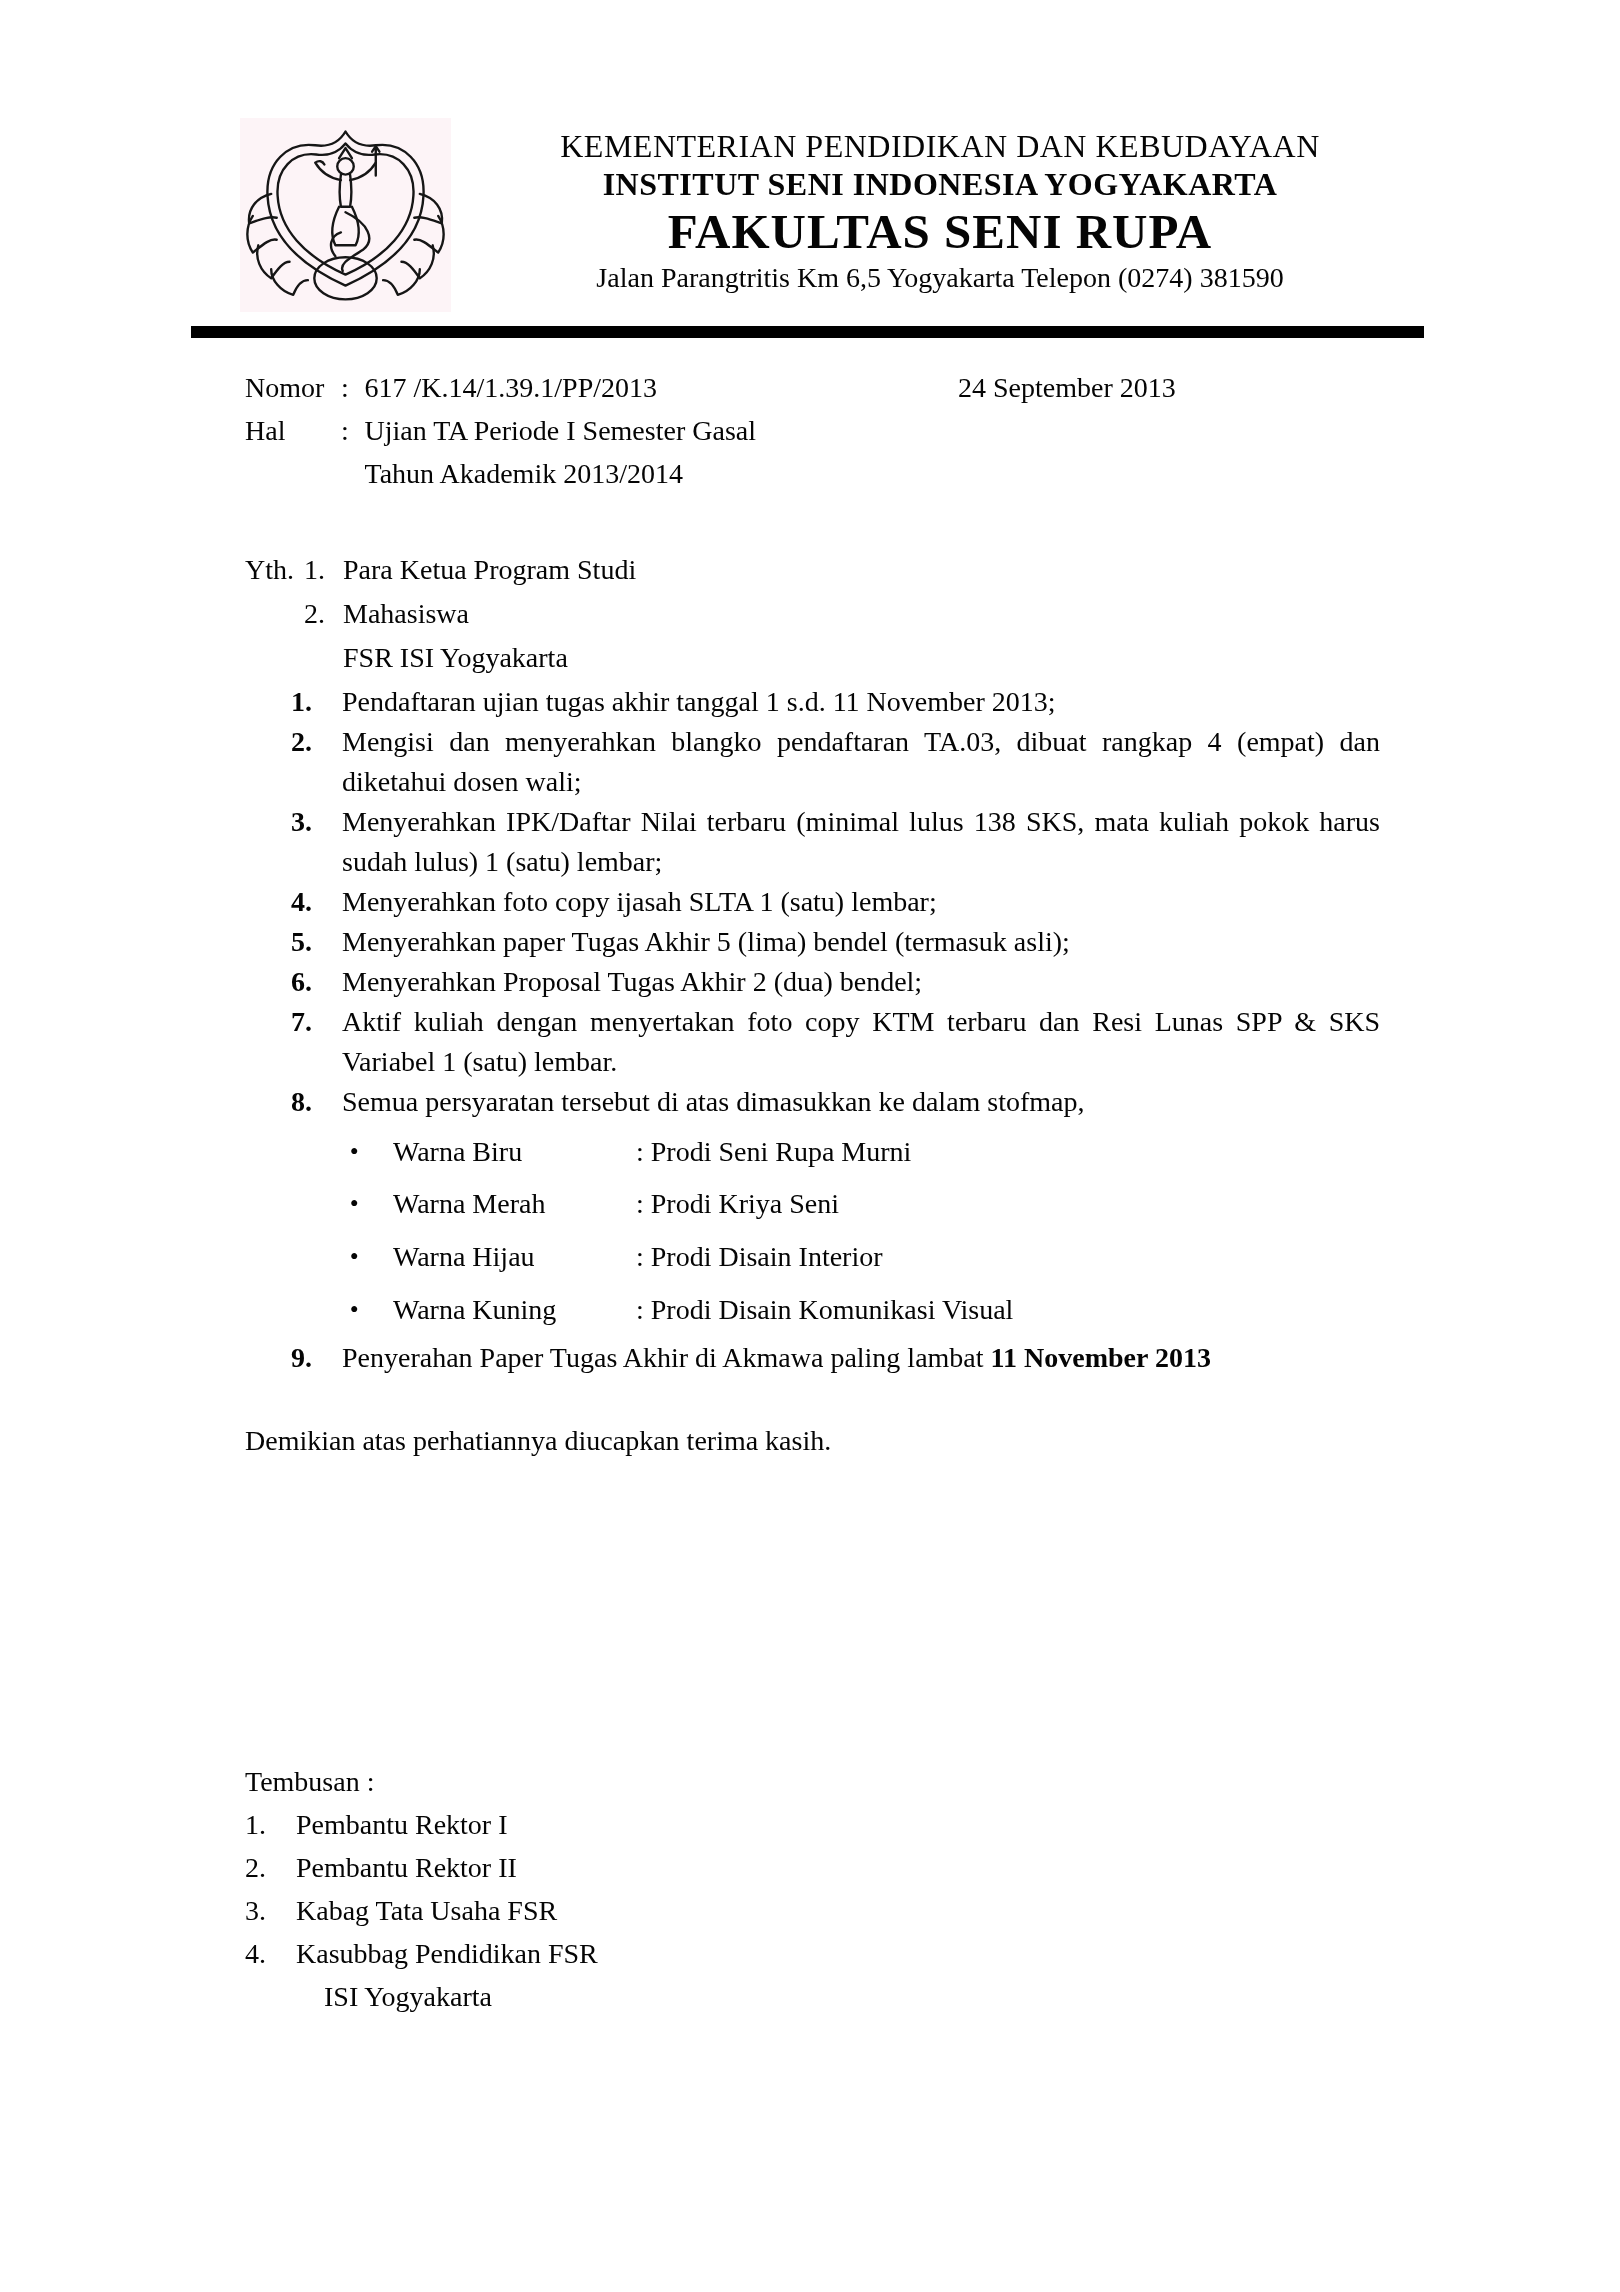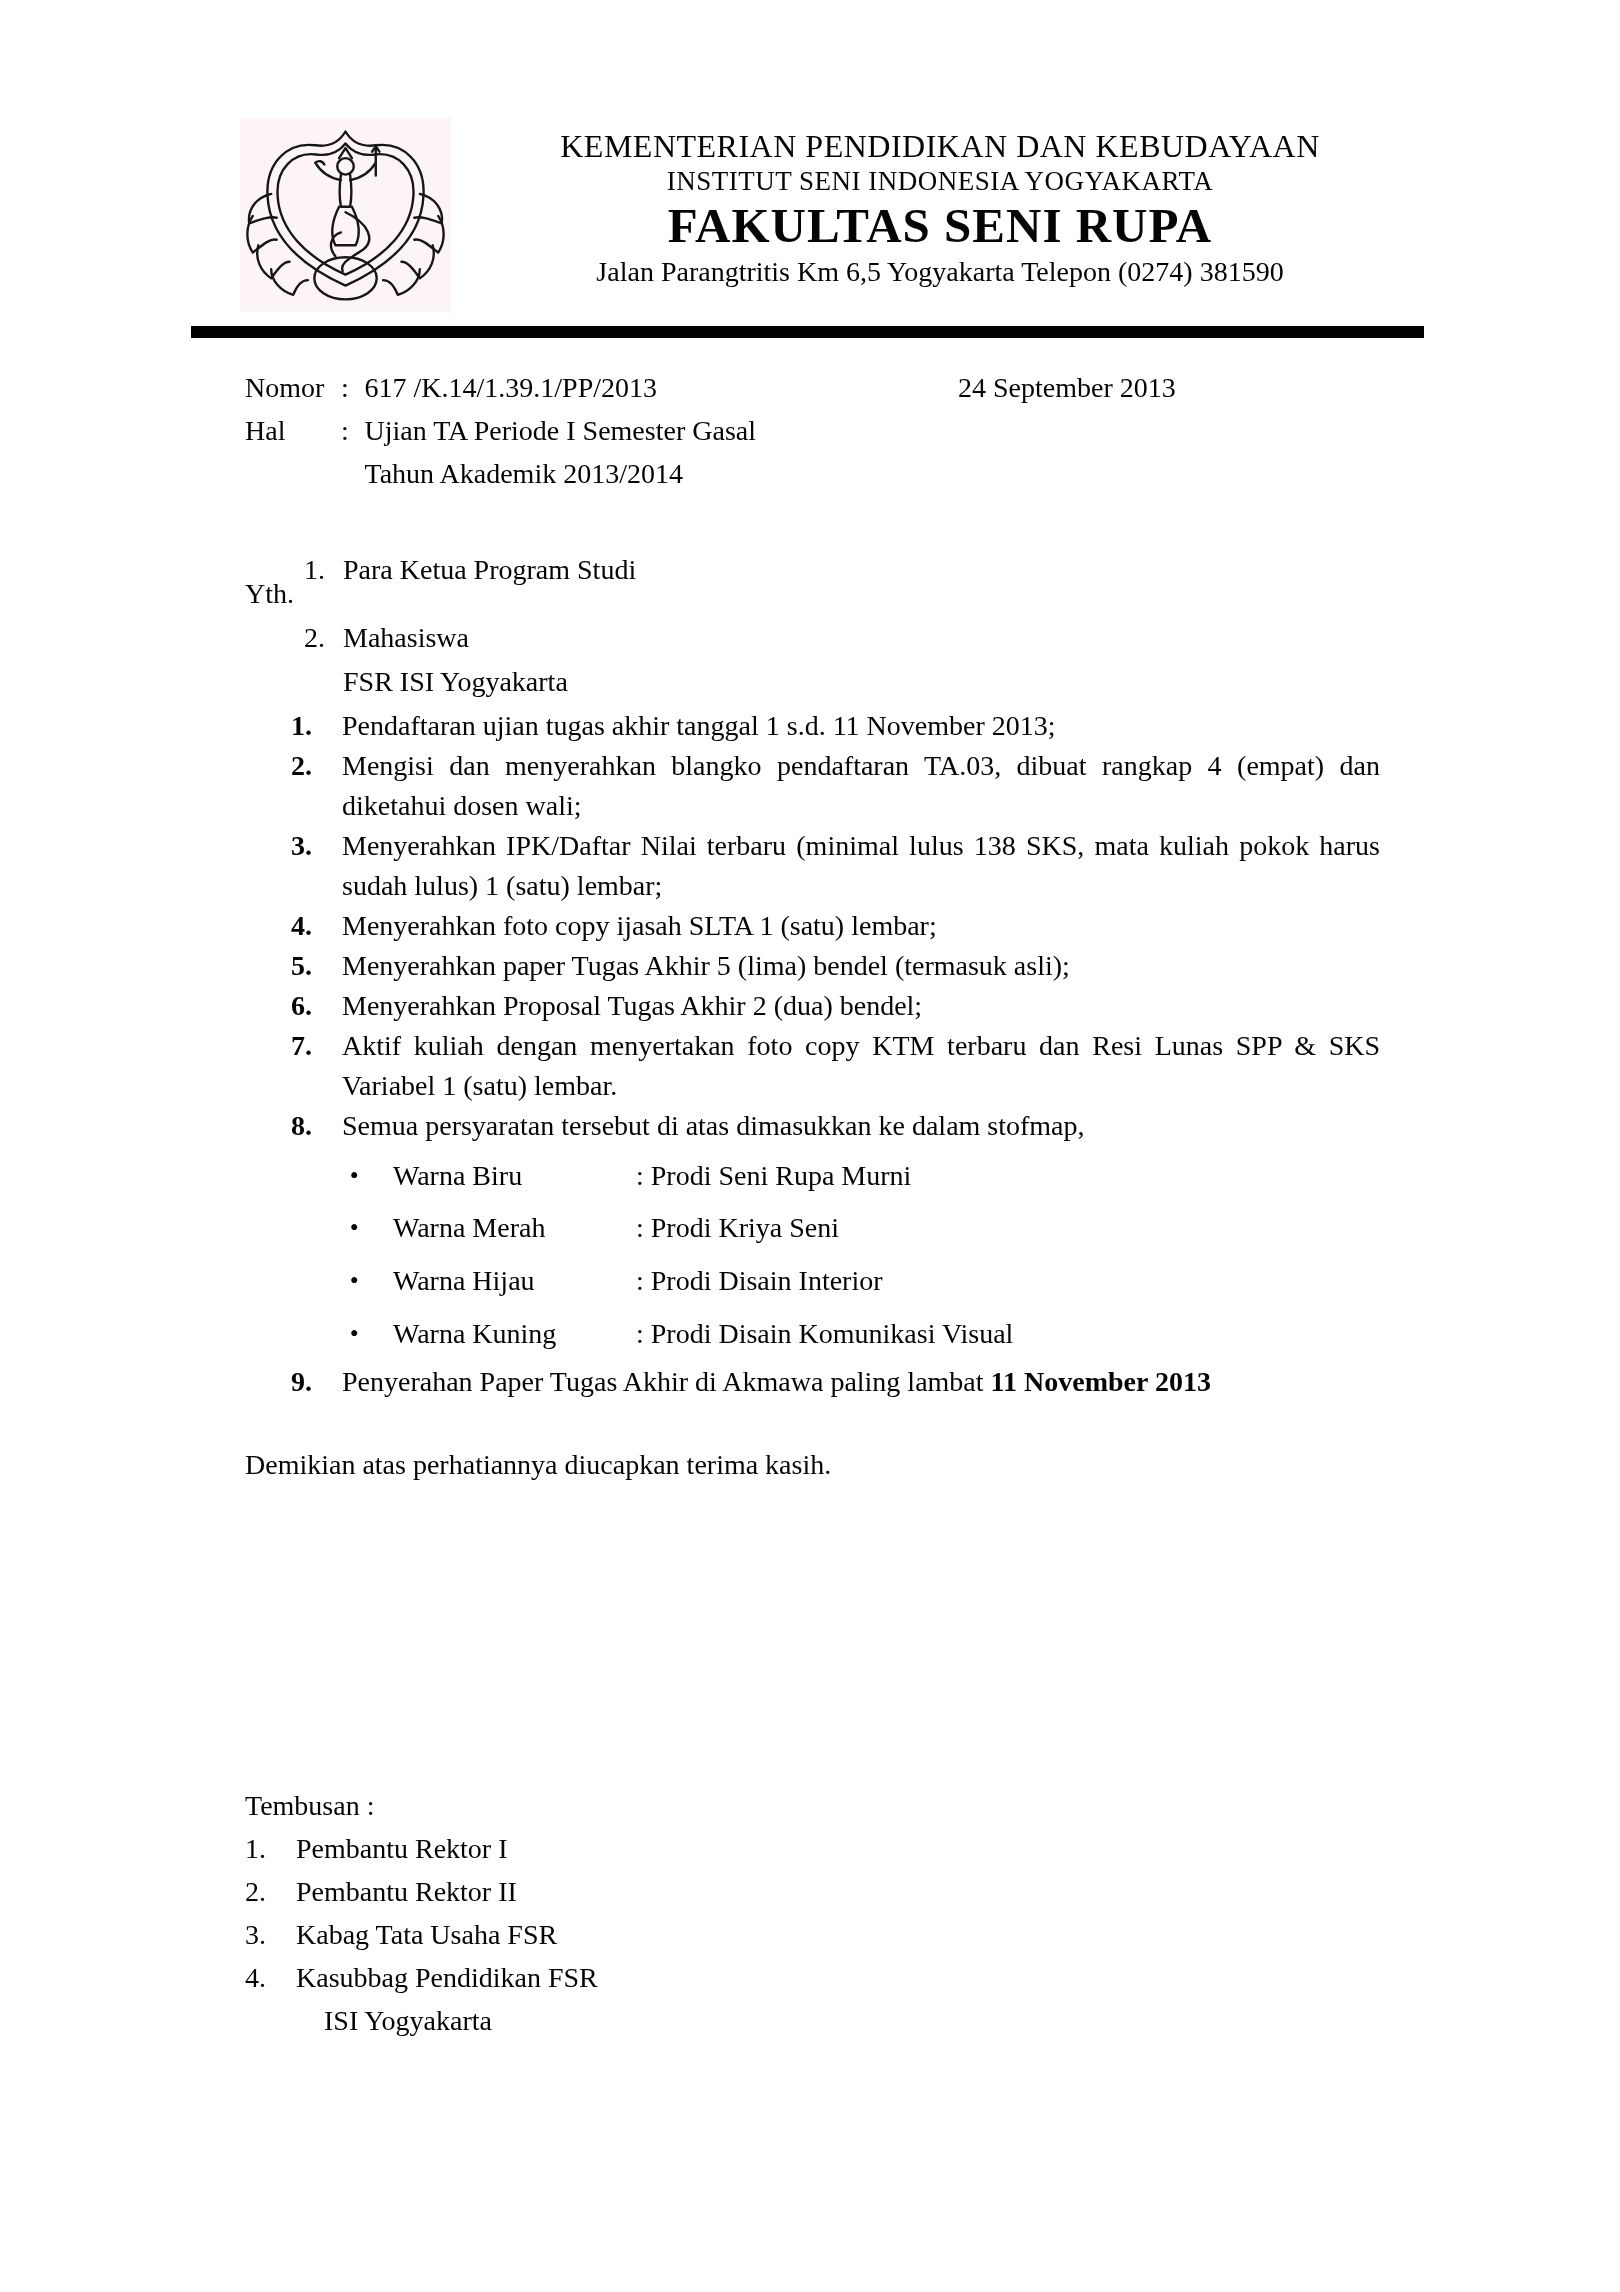--- a/index.html
+++ b/index.html
@@ -13,36 +13,36 @@
     box-sizing: border-box;
     padding-top: 118px;
     overflow: hidden;
   }
   
   .header { display: flex; align-items: flex-start; padding: 0 191px 0 240px; }
   .logo-box { width: 211px; height: 194px; flex: 0 0 auto; background: #fdf4f7; }
   .logo-box svg { width: 100%; height: 100%; }
   .header-text { flex: 1; text-align: center; padding-top: 9.8px; line-height: 1.18; }
   .h-ministry  { font-size: 32px; letter-spacing: 0.5px; }
-  .h-institute { font-size: 27px; font-weight: normal; letter-spacing: 0.5px; }
+  .h-institute { font-size: 32px; font-weight: bold; letter-spacing: 0.5px; }
   .h-faculty   { font-size: 49px; font-weight: bold; letter-spacing: 1px; }
   .h-address   { font-size: 28px; margin-top: 0; }
   .rule { margin: 13.7px 0 0 191px; width: 1233px; height: 12.7px; background: #000; }
   
   .content { padding: 0 240px 0 245px; }
   
   .meta { margin-top: 27.4px; }
   .meta-row { display: flex; line-height: 43px; position: relative; }
   .meta-label { width: 96px; flex: 0 0 auto; }
   .meta-colon { width: 23.5px; flex: 0 0 auto; }
   .meta-date  { position: absolute; left: 713px; top: 0; }
   
   .yth { margin-top: 53px; line-height: 44px; }
   .yth-row { display: flex; }
-  .yth-sal { width: 59px; flex: 0 0 auto; margin-top: 24px; }
+  .yth-sal { width: 59px; flex: 0 0 auto; }
   .yth-num { width: 39px; flex: 0 0 auto; }
   .yth-indent1 { width: 59px; flex: 0 0 auto; }
   
   .para { margin-top: 55px; line-height: 44px; text-align: justify; }
   
   .mainlist { margin: 2px 0 0 46px; }
   .li { display: flex; line-height: 40px; }
   .li-num { width: 51px; flex: 0 0 auto; font-weight: bold; }
   .li-txt { flex: 1; text-align: justify; }
   

